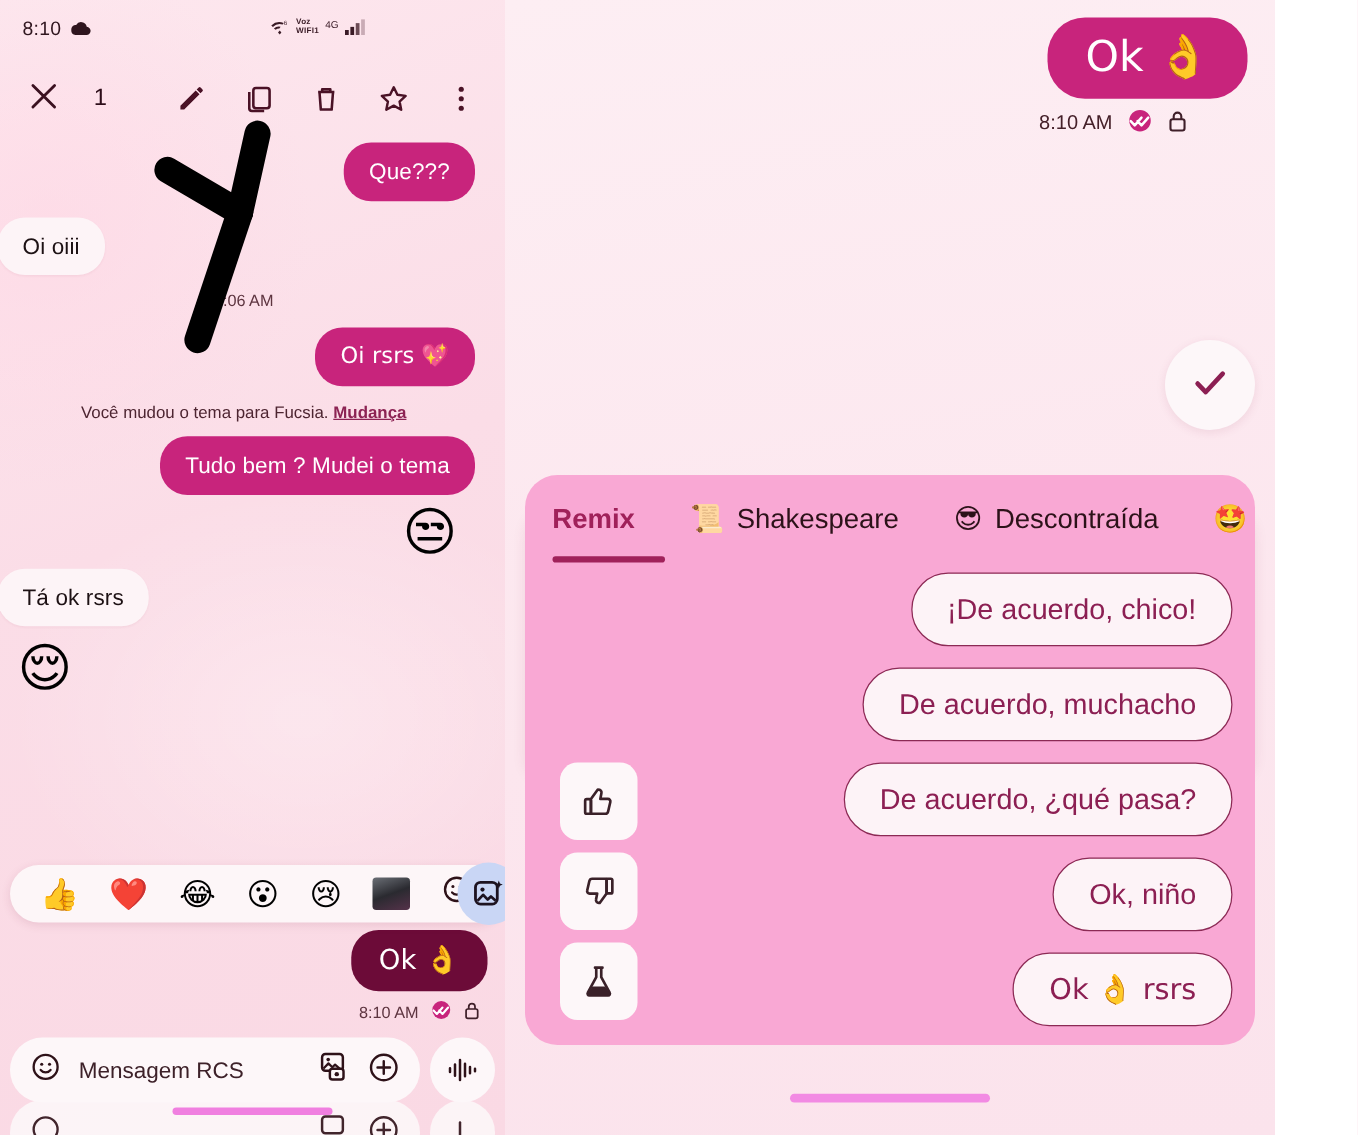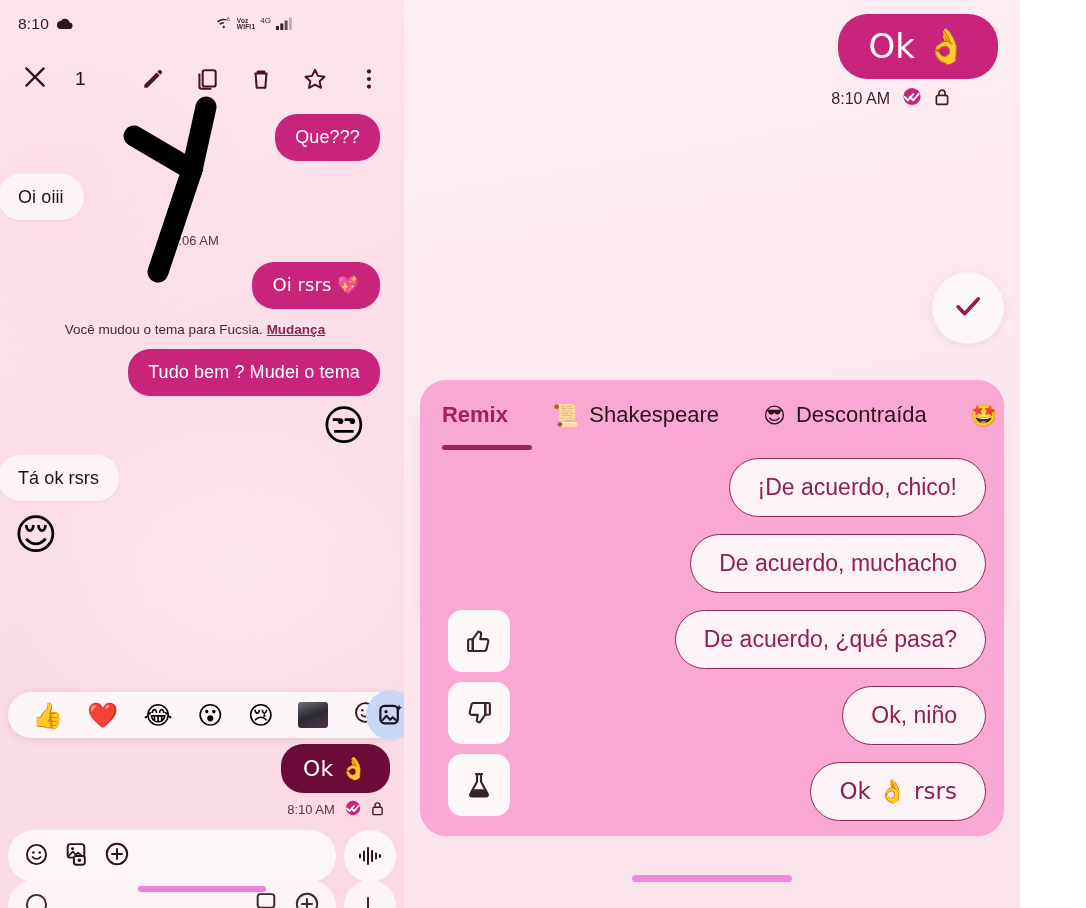--- a/index.html
+++ b/index.html
@@ -24,21 +24,21 @@
     pointer-events:none;
   }
   .phone-left > *{position:relative;}
 
   .statusbar{
     height:48px;display:flex;align-items:center;
     padding:0 18px;color:#30161f;font-size:15px;
   }
   .sb-time{font-size:15.5px;font-weight:400;letter-spacing:.2px;}
   .sb-cloud{margin-left:7px;display:inline-block;}
-  .sb-right{margin-left:auto;display:flex;align-items:center;gap:5px;
+  .sb-right{margin-left:auto;display:flex;align-items:flex-start;gap:5px;
             margin-right:94px;color:#3a1b26;}
   .sb-stack{display:flex;flex-direction:column;line-height:1;font-size:6.5px;font-weight:700;letter-spacing:.2px;}
   .sb-4g{font-size:8px;align-self:flex-start;margin-bottom:5px;}
 
   .sel-toolbar{
     height:62px;display:flex;align-items:center;padding:0 22px;
     color:#4a1226;
   }
   .sel-count{font-size:19px;margin-left:27px;color:#2d0d19;}
   .tb-icons{margin-left:auto;display:flex;align-items:center;gap:28px;}
@@ -310,20 +310,21 @@
     <div class="composer">
       <div class="composer-field">
         <span>
           <svg width="25" height="25" viewBox="0 0 24 24">
               <circle cx="12" cy="12" r="9.2" fill="none" stroke="#2e1219" stroke-width="1.8"></circle>
               <circle cx="9" cy="10" r="1.2" fill="#2e1219"></circle>
               <circle cx="15" cy="10" r="1.2" fill="#2e1219"></circle>
               <path d="M8.2 14.4a4.8 4.8 0 0 0 7.6 0" fill="none" stroke="#2e1219" stroke-width="1.7" stroke-linecap="round"></path>
             </svg>
         </span>
+        <span class="composer-ph">Mensagem RCS</span>
         <span>
           <svg width="27" height="25" viewBox="0 0 26 24">
               <rect x="4.5" y="2" width="16" height="13" rx="2.6" fill="none" stroke="#2e1219" stroke-width="1.9"></rect>
               <circle cx="9.2" cy="6.4" r="1.4" fill="#2e1219"></circle>
               <path d="M5.6 13.2l3.8-3.9 3 3 2.1-2 4.2 3.6" fill="none" stroke="#2e1219" stroke-width="1.7" stroke-linejoin="round"></path>
               <rect x="10.5" y="13.5" width="10.5" height="8.3" rx="2" fill="#fdf7f9" stroke="#2e1219" stroke-width="1.9"></rect>
               <circle cx="15.8" cy="17.6" r="1.7" fill="#2e1219"></circle>
             </svg>
         </span>
         <span>

